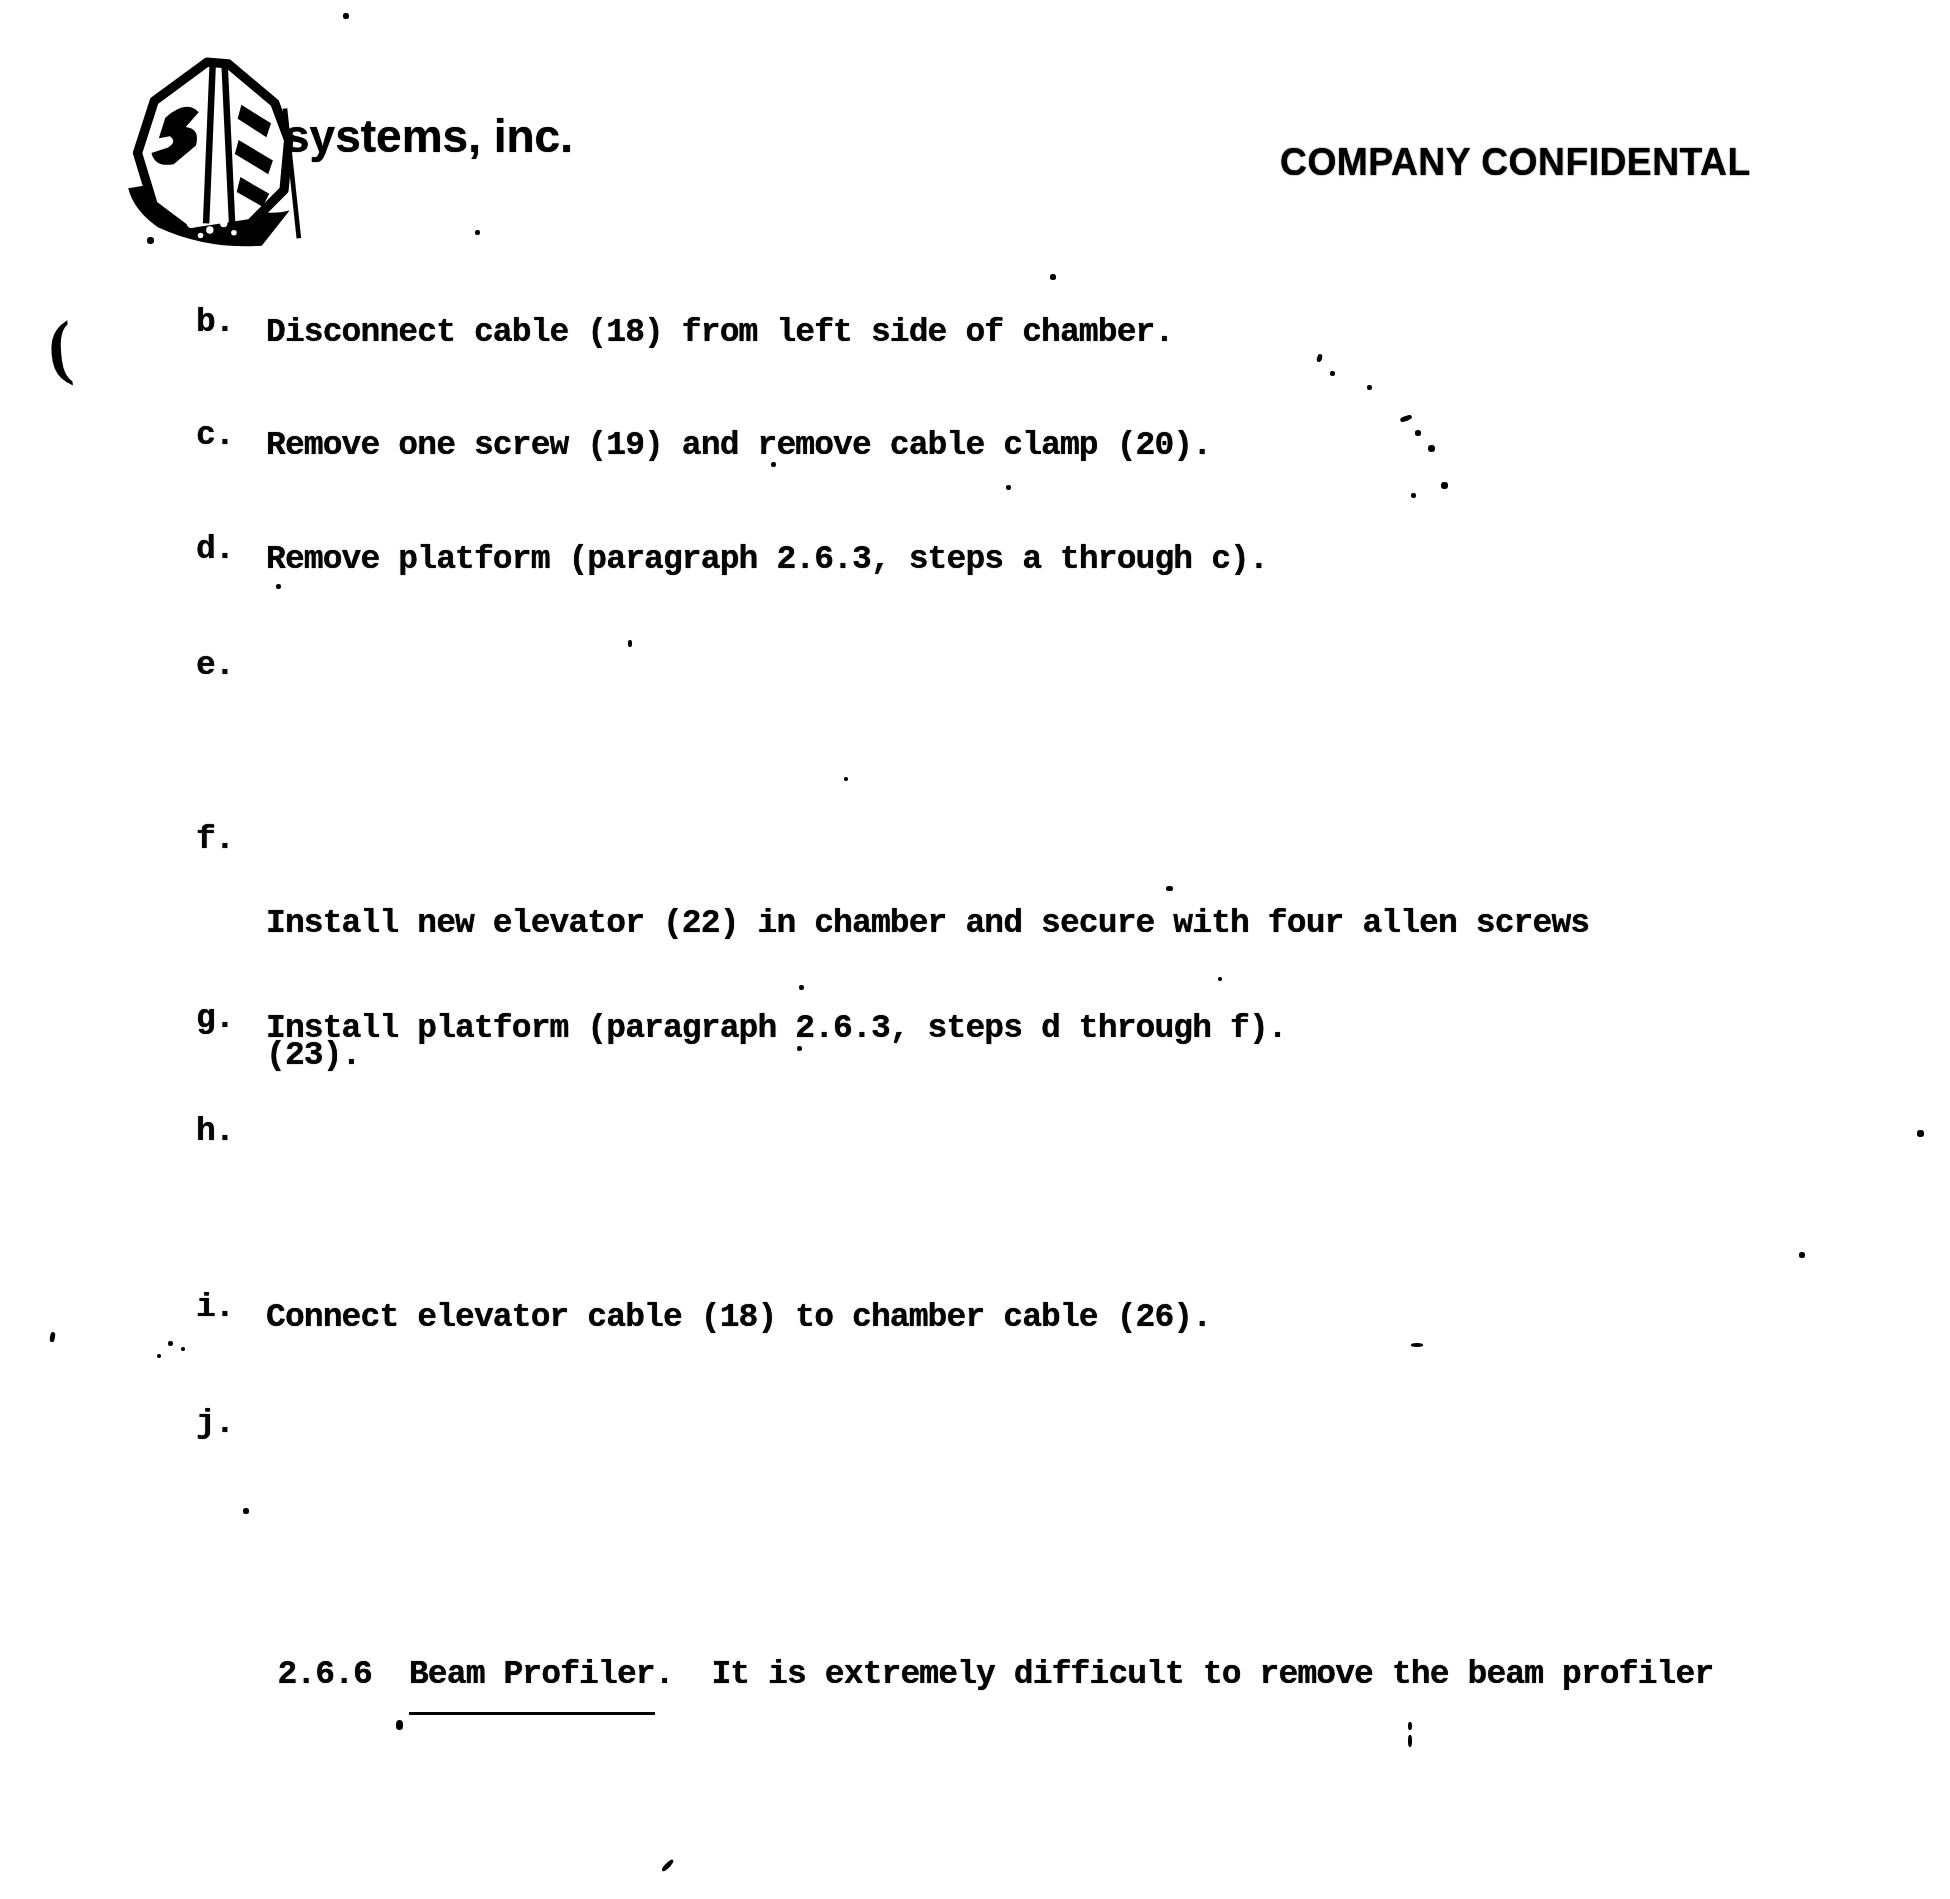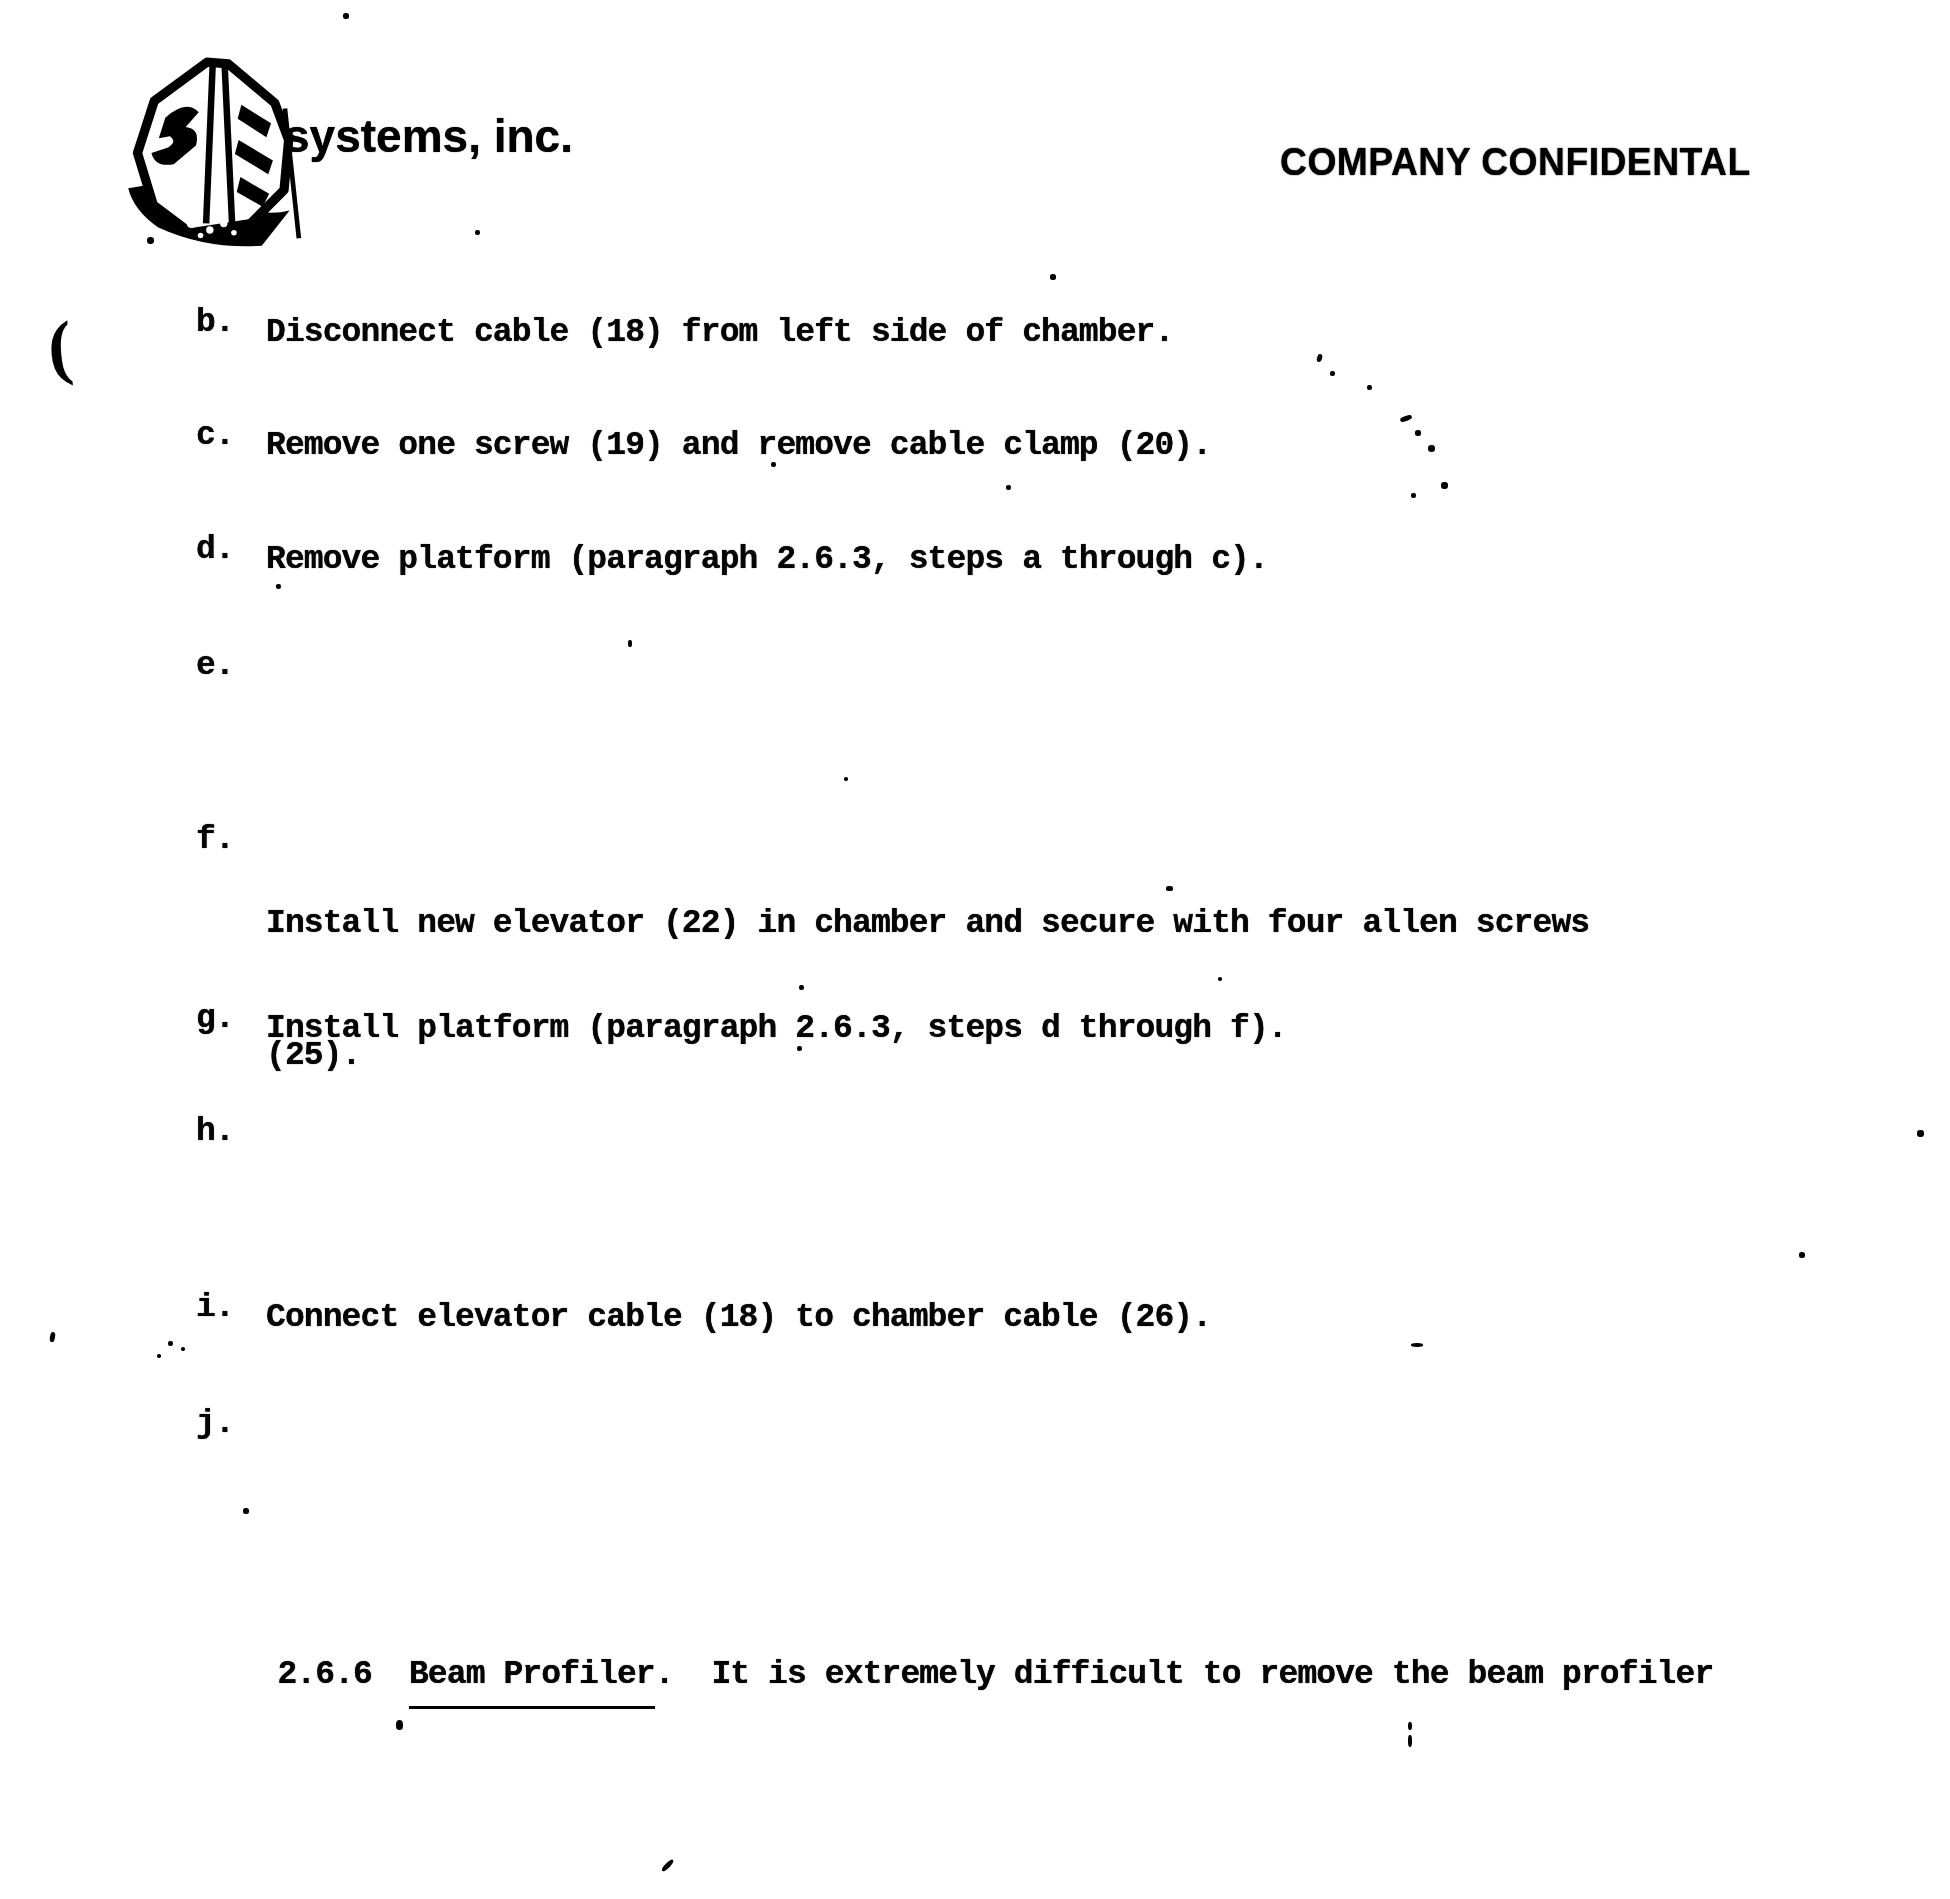--- a/index.html
+++ b/index.html
@@ -37,21 +37,21 @@
   .margin-paren{
     position:absolute;left:28px;top:306px;
     font-family:"Liberation Serif","DejaVu Serif",serif;
     font-size:72px;font-weight:700;
     transform:rotate(-5deg);
   }
   .step{position:absolute;left:176px;display:grid;grid-template-columns:70px auto;}
   .step .lines div{line-height:58px;}
   .section{position:absolute;left:144px;top:1514px;}
   .section div{line-height:58px;}
-  .u{border-bottom:3.7px solid #000;padding-bottom:13px;}
+  .u{border-bottom:3.7px solid #000;padding-bottom:19px;}
   .numgap{margin-right:37px;}
   .speckle{position:absolute;background:#000;border-radius:45%;}
 </style>
 </head>
 <body>
 
 <div id="page">
 
   <div class="logo">
     <svg width="237" height="204" viewBox="0 0 255 220">
@@ -101,21 +101,21 @@
   <div class="step mono" style="top:647px">
     <span>e.</span>
     <span class="lines">
     </span>
   </div>
 
   <div class="step mono" style="top:821px">
     <span>f.</span>
     <span class="lines">
       <div>Install new elevator (22) in chamber and secure with four allen screws</div>
-      <div>(25).</div>
+      <div>(23).</div>
     </span>
   </div>
 
   <div class="step mono" style="top:1000px">
     <span>g.</span>
     <span class="lines"><div>Install platform (paragraph 2.6.3, steps d through f).</div></span>
   </div>
 
   <div class="step mono" style="top:1113px">
     <span>h.</span>

